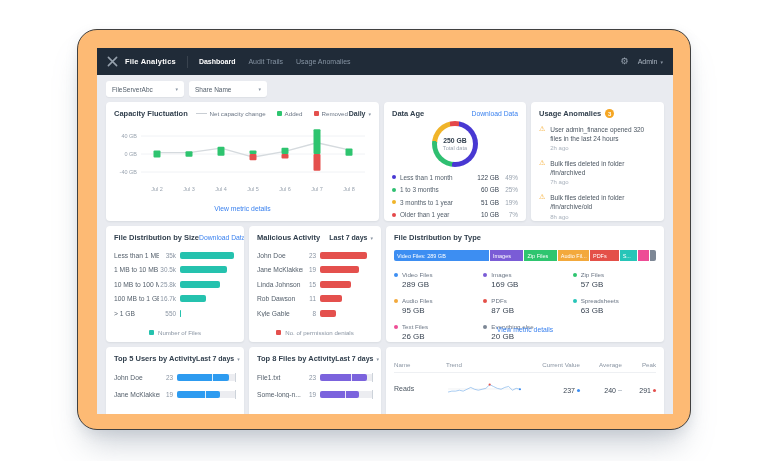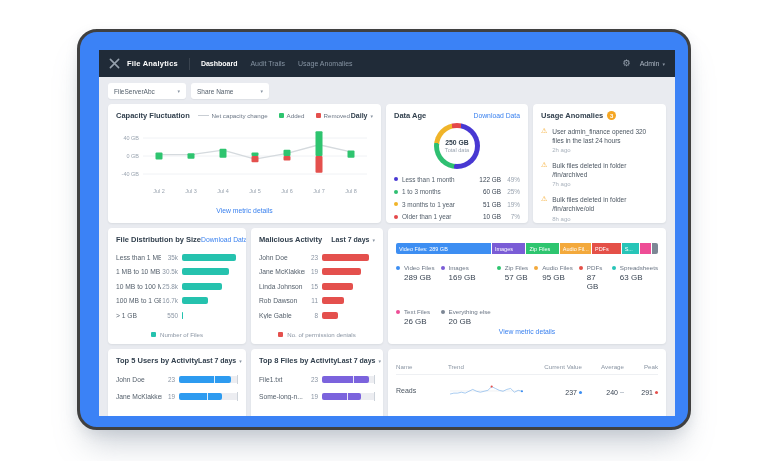--- a/index.html
+++ b/index.html
@@ -1,20 +1,20 @@
 <!DOCTYPE html>
 <html><head>
 <meta charset="utf-8">
 <style>
   * { box-sizing: border-box; margin: 0; padding: 0; }
   html,body { width:768px; height:461px; background:#ffffff; overflow:hidden;
     font-family:"Liberation Sans","DejaVu Sans",sans-serif; }
 
   .device { position:absolute; left:77px; top:29px; width:614px; height:401px;
-    background:#3b82f6; border:3px solid #404040; border-radius:20px;
+    background:#fdba74; border:1px solid #404040; border-radius:20px;
     box-shadow:0 22px 32px -10px rgba(125,136,152,.42), 0 4px 12px rgba(125,136,152,.16); }
   .screen { position:absolute; left:19px; top:18px; width:576px; height:366px;
     overflow:hidden; background:#e9ebf0; }
 
   
   .topbar { height:27px; background:#202b38; display:flex; align-items:center; padding:0 10px; }
   .logo-x { width:11px; height:11px; flex:0 0 auto; }
   .app-title { color:#fff; font-weight:bold; font-size:7.5px; margin-left:7px; letter-spacing:.2px; }
   .nav-sep { width:1px; height:12px; background:#39434f; margin:0 11px; }
   .nav { display:flex; gap:13px; align-items:center; }
@@ -90,21 +90,21 @@
   .w-mal .hlabel { width:46px; } .w-mal .hval { width:13px; }
   .w-size .hlabel { width:45px; } .w-size .hval { width:17px; }
   .w-top .hlabel { width:46px; } .w-top .hval { width:13px; }
   .sq-legend { position:absolute; bottom:6px; left:0; right:0; display:flex; justify-content:center;
     align-items:center; gap:4px; font-size:6.1px; color:#8a95a3; }
 
   
   .stacked { display:flex; gap:1px; height:11px; border-radius:2px; overflow:hidden; margin-top:8px; }
   .seg { display:flex; align-items:center; padding-left:3px; overflow:hidden; }
   .seg-label { color:#fff; font-size:5.5px; white-space:nowrap; }
-  .type-legend { display:grid; grid-template-columns:repeat(6,1fr); gap:17px 6px; margin-top:10px; }
+  .type-legend { display:grid; grid-template-columns:repeat(3,1fr); gap:8px 6px; margin-top:10px; }
   .tl-top { display:flex; align-items:center; font-size:6.2px; color:#6b7685; white-space:nowrap; }
   .tl-val { font-size:8px; color:#3a4553; margin-top:2px; padding-left:8px; }
 
   
   .ops-cols, .ops-row { display:grid; grid-template-columns:52px 1fr 58px 42px 34px; align-items:center; }
   .ops-cols { font-size:6.2px; color:#8a95a3; padding:7px 0 4px; border-bottom:1px solid #eef0f3; }
   .ops-cols .r, .ops-row .r { text-align:right; }
   .ops-row { padding-top:6px; }
   .ops-name { font-size:7px; color:#4a5560; }
   .ops-num { font-size:7px; color:#3a4553; display:inline-flex; align-items:center; gap:2px; justify-content:flex-end; width:100%; }
@@ -374,20 +374,23 @@
                 </div>
               </div>
             </div>
           <div class="sq-legend">
             <span class="sq" style="background:#e4504d"></span>
             <span>No. of permission denials</span>
           </div>
         </div>
 
         <div class="card">
+          <div class="card-head">
+            <span class="card-title">File Distribution by Type</span>
+          </div>
           <div class="stacked" id="stacked-bar">
               <div class="seg" style="width: 37.2903%; background: rgb(61, 142, 242);">
                 <span class="seg-label">Video Files: 289 GB</span>
               </div>
               <div class="seg" style="width: 13.1613%; background: rgb(122, 92, 214);">
                 <span class="seg-label">Images</span>
               </div>
               <div class="seg" style="width: 12.6452%; background: rgb(46, 197, 111);">
                 <span class="seg-label">Zip Files</span>
               </div>

